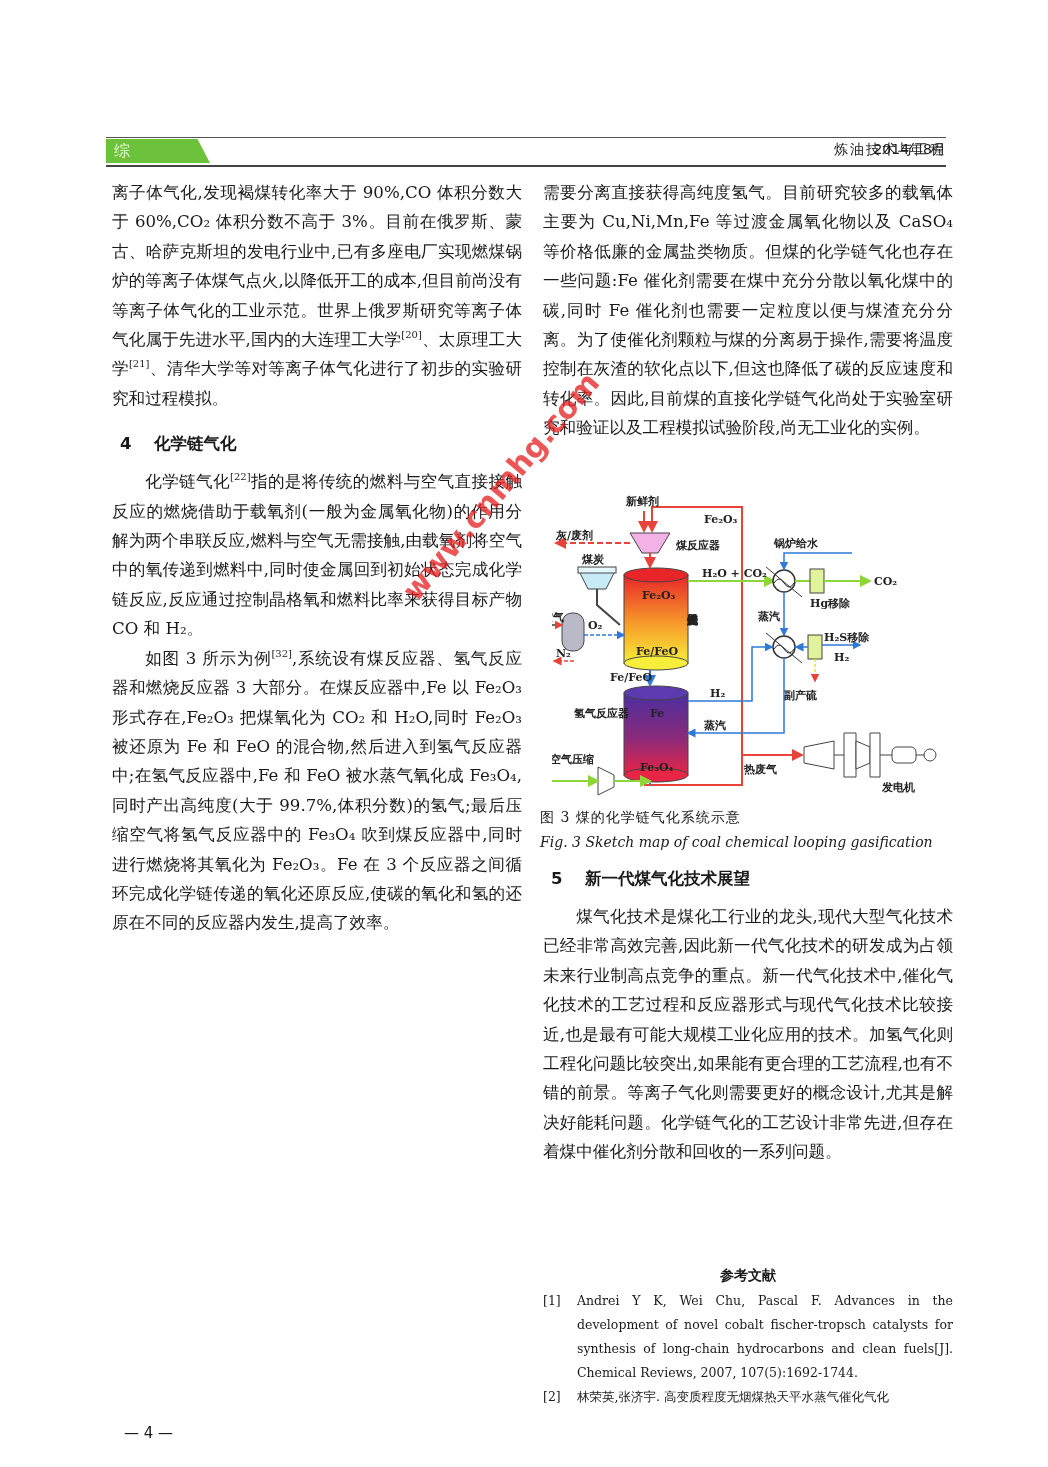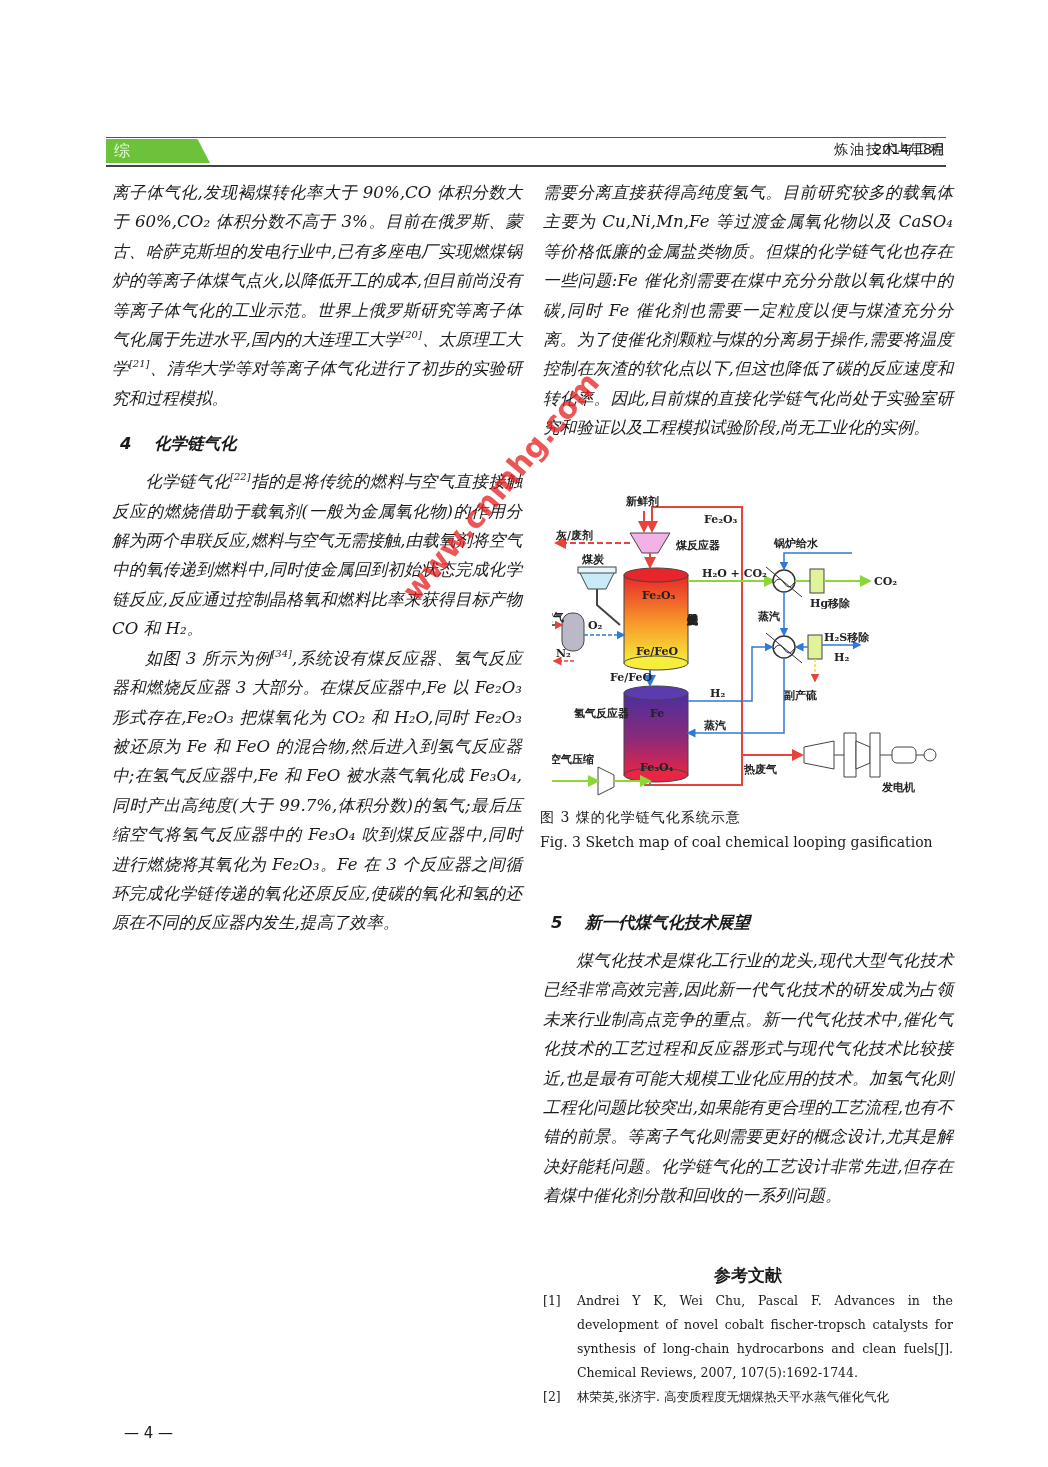--- a/index.html
+++ b/index.html
@@ -8,36 +8,36 @@
   .header { position: absolute; left: 106px; top: 137px; width: 840px; height: 28px; }
   .header .rule-top { position: absolute; left: 0; right: 0; top: 0; height: 1px; background: #555; }
   .header .rule-bot { position: absolute; left: 0; right: 0; top: 28px; height: 2px; background: #444; }
   .header .tag { position: absolute; left: 0; top: 2px; height: 24px; width: 104px; background: #6cc23a;
                  clip-path: polygon(0 0, 88% 0, 100% 100%, 0 100%); color: #e9ffd8;
                  font-family: "DejaVu Sans", sans-serif; font-size: 16px; line-height: 24px; letter-spacing: 22px; padding-left: 8px; box-sizing: border-box; }
   .header .journal { position: absolute; left: 0; right: 0; top: 4px; text-align: right;
                      font-family: "DejaVu Sans", sans-serif; font-size: 14px; letter-spacing: 2px; }
   .header .date { position: absolute; right: 0; top: 4px; font-family: "DejaVu Sans", sans-serif; font-size: 14px; }
 
-  .col { position: absolute; top: 178px; width: 410px; font-size: 16.6px; line-height: 29.4px; text-align: justify; font-style: italic; }
+  .col { position: absolute; top: 178px; width: 410px; font-size: 16.6px; line-height: 29.4px; text-align: justify; }
   .col.left { left: 112px; }
   .col.right { left: 543px; }
   .col p { margin: 0; text-indent: 2em; }
   .col p.noindent { text-indent: 0; }
   .col h2 { margin: 8px; font-family: "DejaVu Sans", sans-serif; font-size: 16.5px; font-weight: bold; line-height: 30px; }
   .col h2 .num { display: inline-block; width: 34px; font-weight: bold; }
   sup, sub { font-size: 10px; line-height: 0; }
 
   .figure { position: absolute; left: 552px; top: 495px; width: 390px; height: 310px; font-weight: bold; }
   .fig-caption { position: absolute; left: 540px; width: 420px; font-size: 14px; }
   .fig-caption.cn { top: 809px; letter-spacing: 1px; }
-  .fig-caption.en { top: 834px; }
+  .fig-caption.en { top: 834px; font-style: italic; }
 
   .refs { position: absolute; left: 543px; top: 1263px; width: 410px; font-size: 12.5px; line-height: 24px; }
-  .refs .refs-title { text-align: center; font-family: "DejaVu Sans", sans-serif; font-weight: bold; font-size: 17px; margin-bottom: 2px; }
+  .refs .refs-title { text-align: center; font-family: "DejaVu Sans", sans-serif; font-weight: bold; font-size: 14px; margin-bottom: 2px; }
   .ref { position: relative; padding-left: 34px; text-align: justify; }
   .ref .idx { position: absolute; left: 0; top: 0; }
 
   .page-num { position: absolute; left: 124px; top: 1424px; font-family: "DejaVu Sans", sans-serif; font-size: 15px; }
   .watermark { position: absolute; left: 395px; top: 585px; transform: rotate(-50deg); transform-origin: left top;
                color: rgba(230,30,30,0.75); font-family: "DejaVu Sans", sans-serif; font-size: 30px; font-weight: bold; white-space: nowrap; pointer-events: none; }
   .diagram-text { font-family: "DejaVu Serif", serif; font-size: 11px; fill: #222; }
 </style>
 </head>
 <body>
@@ -47,21 +47,21 @@
   <div class="tag">综 述</div>
   <div class="journal">炼油技术与工程</div>
   <div class="date">2014年8月</div>
   <div class="rule-bot"></div>
 </div>
 
 <div class="col left">
   <p class="noindent"><span>离子体气化,发现褐煤转化率大于 90%,CO 体积分数大于 60%,CO₂ 体积分数不高于 3%。目前在俄罗斯、蒙古、哈萨克斯坦的发电行业中,已有多座电厂实现燃煤锅炉的等离子体煤气点火,以降低开工的成本,但目前尚没有等离子体气化的工业示范。世界上俄罗斯研究等离子体气化属于先进水平,国内的大连理工大学</span><sup>[20]</sup><span>、太原理工大学</span><sup>[21]</sup><span>、清华大学等对等离子体气化进行了初步的实验研究和过程模拟。</span></p>
   <h2 style="margin-top:16px;"><span class="num">4</span><span>化学链气化</span></h2>
   <p><span>化学链气化</span><sup>[22]</sup><span>指的是将传统的燃料与空气直接接触反应的燃烧借助于载氧剂(一般为金属氧化物)的作用分解为两个串联反应,燃料与空气无需接触,由载氧剂将空气中的氧传递到燃料中,同时使金属回到初始状态完成化学链反应,反应通过控制晶格氧和燃料比率来获得目标产物 CO 和 H₂。</span></p>
-  <p><span>如图 3 所示为例</span><sup>[34]</sup><span>,系统设有煤反应器、氢气反应器和燃烧反应器 3 大部分。在煤反应器中,Fe 以 Fe₂O₃ 形式存在,Fe₂O₃ 把煤氧化为 CO₂ 和 H₂O,同时 Fe₂O₃ 被还原为 Fe 和 FeO 的混合物,然后进入到氢气反应器中;在氢气反应器中,Fe 和 FeO 被水蒸气氧化成 Fe₃O₄,同时产出高纯度(大于 99.7%,体积分数)的氢气;最后压缩空气将氢气反应器中的 Fe₃O₄ 吹到煤反应器中,同时进行燃烧将其氧化为 Fe₂O₃。Fe 在 3 个反应器之间循环完成化学链传递的氧化还原反应,使碳的氧化和氢的还原在不同的反应器内发生,提高了效率。</span></p>
+  <p><span>如图 3 所示为例</span><sup>[32]</sup><span>,系统设有煤反应器、氢气反应器和燃烧反应器 3 大部分。在煤反应器中,Fe 以 Fe₂O₃ 形式存在,Fe₂O₃ 把煤氧化为 CO₂ 和 H₂O,同时 Fe₂O₃ 被还原为 Fe 和 FeO 的混合物,然后进入到氢气反应器中;在氢气反应器中,Fe 和 FeO 被水蒸气氧化成 Fe₃O₄,同时产出高纯度(大于 99.7%,体积分数)的氢气;最后压缩空气将氢气反应器中的 Fe₃O₄ 吹到煤反应器中,同时进行燃烧将其氧化为 Fe₂O₃。Fe 在 3 个反应器之间循环完成化学链传递的氧化还原反应,使碳的氧化和氢的还原在不同的反应器内发生,提高了效率。</span></p>
 </div>
 
 <div class="col right">
   <p class="noindent">需要分离直接获得高纯度氢气。目前研究较多的载氧体主要为 Cu,Ni,Mn,Fe 等过渡金属氧化物以及 CaSO₄ 等价格低廉的金属盐类物质。但煤的化学链气化也存在一些问题:Fe 催化剂需要在煤中充分分散以氧化煤中的碳,同时 Fe 催化剂也需要一定粒度以便与煤渣充分分离。为了使催化剂颗粒与煤的分离易于操作,需要将温度控制在灰渣的软化点以下,但这也降低了碳的反应速度和转化率。因此,目前煤的直接化学链气化尚处于实验室研究和验证以及工程模拟试验阶段,尚无工业化的实例。</p>
 </div>
 
 <div class="figure">
   <svg width="390" height="310" viewBox="0 0 390 310">
     <defs>
       <linearGradient id="gradComb" x1="0" y1="0" x2="0" y2="1">
@@ -181,21 +181,21 @@
     <text class="diagram-text" x="152" y="234">蒸汽</text>
     <text class="diagram-text" x="88" y="276" fill="#ffe0e0">Fe₃O₄</text>
     <text class="diagram-text" x="-2" y="268">空气压缩</text>
     <text class="diagram-text" x="192" y="278">热废气</text>
     <text class="diagram-text" x="330" y="296">发电机</text>
   </svg>
 </div>
 <div class="fig-caption cn">图 3   煤的化学链气化系统示意</div>
 <div class="fig-caption en">Fig. 3   Sketch map of coal chemical looping gasification</div>
 
-<div class="col right" style="top: 900px;">
+<div class="col right" style="top: 856px;">
   <h2><span class="num">5</span><span>新一代煤气化技术展望</span></h2>
   <p>煤气化技术是煤化工行业的龙头,现代大型气化技术已经非常高效完善,因此新一代气化技术的研发成为占领未来行业制高点竞争的重点。新一代气化技术中,催化气化技术的工艺过程和反应器形式与现代气化技术比较接近,也是最有可能大规模工业化应用的技术。加氢气化则工程化问题比较突出,如果能有更合理的工艺流程,也有不错的前景。等离子气化则需要更好的概念设计,尤其是解决好能耗问题。化学链气化的工艺设计非常先进,但存在着煤中催化剂分散和回收的一系列问题。</p>
 </div>
 
 <div class="refs">
   <div class="refs-title">参考文献</div>
   <div class="ref">
     <span class="idx">[1]</span>
     <span>Andrei Y K, Wei Chu, Pascal F. Advances in the development of novel cobalt fischer-tropsch catalysts for synthesis of long-chain hydrocarbons and clean fuels[J]. Chemical Reviews, 2007, 107(5):1692-1744.</span>
   </div>

